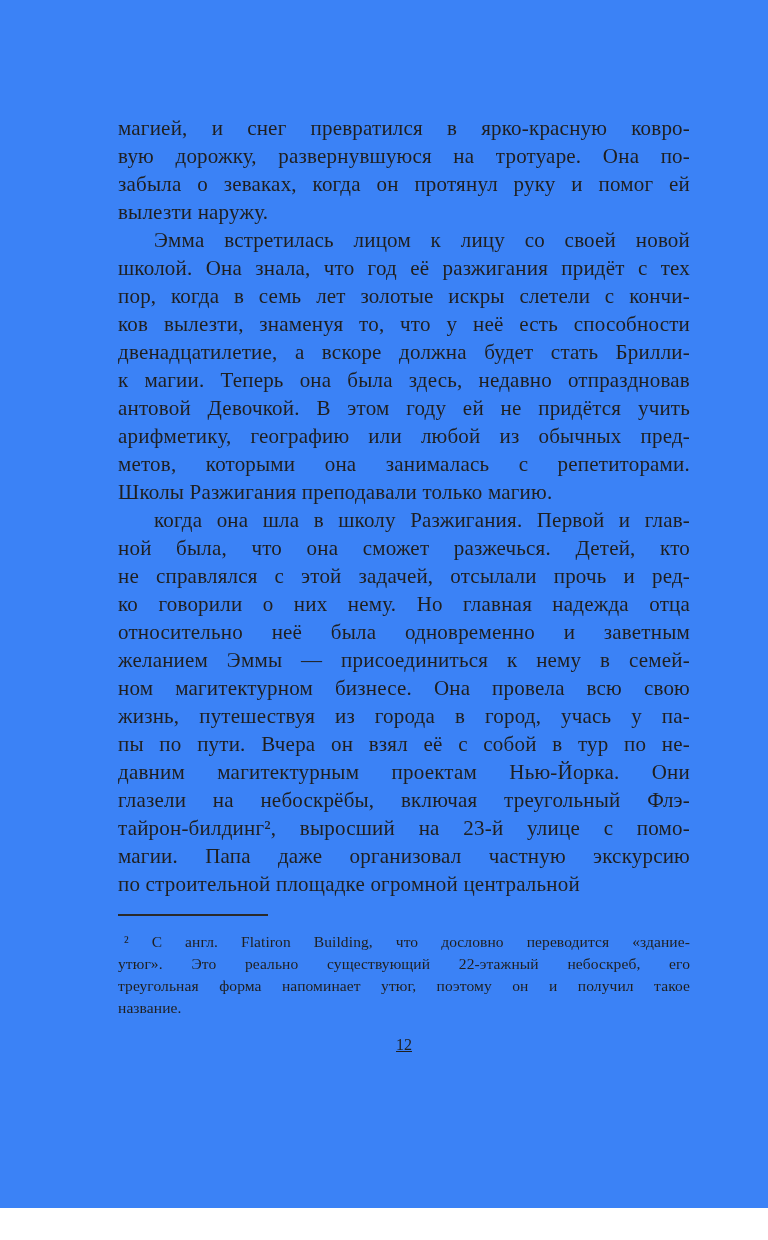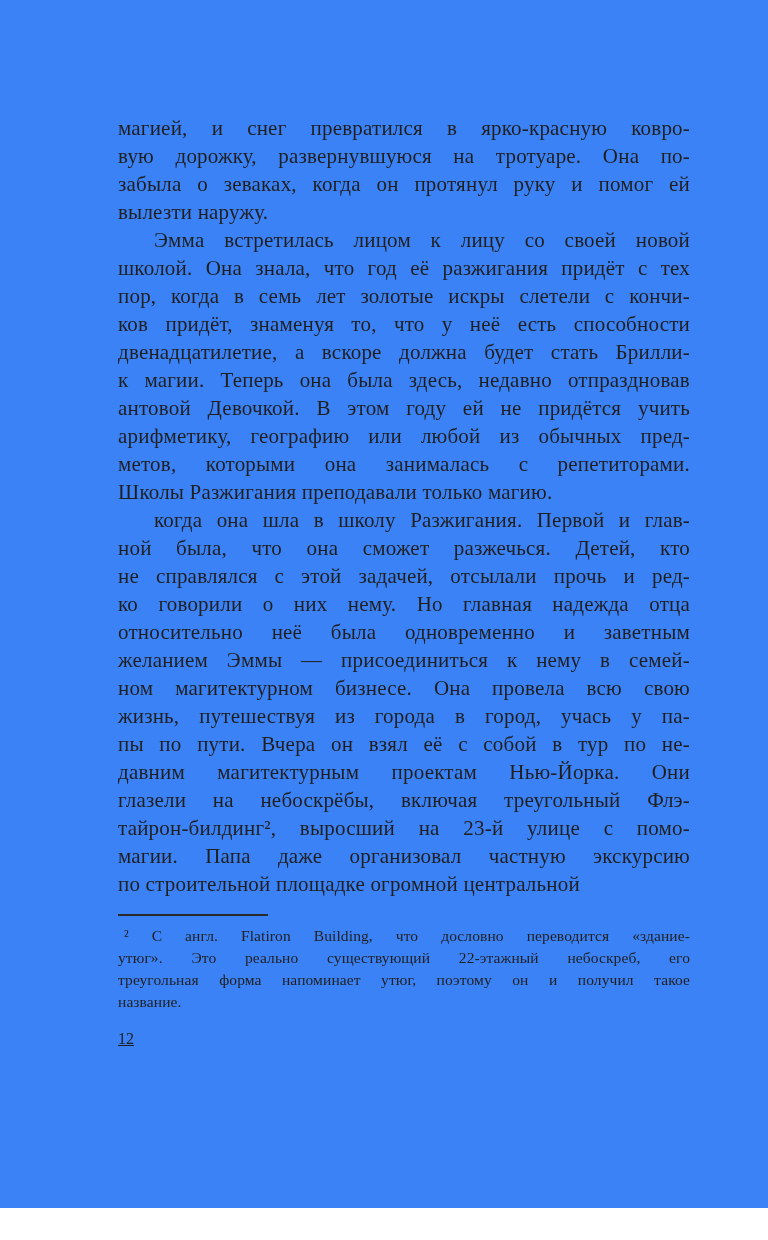--- a/index.html
+++ b/index.html
@@ -26,50 +26,51 @@
     letter-spacing: 0.2px;
   }
   .line.last { text-align-last: left; }
   .para.indent .line:first-child { text-indent: 36px; }
   .footnote-rule {
     width: 150px;
     height: 2px;
     background: #2a2a2a;
     margin-top: 16px;
   }
-  .footnote { margin-top: 9px; }
+  .footnote { margin-top: 15px; }
   .footnote .line {
     font-size: 15.5px;
     line-height: 22px;
     letter-spacing: 0.1px;
   }
   .footnote .line:first-child { text-indent: 6px; }
   .page-number {
     margin-top: 17px;
+    text-align: center;
     font-size: 16px;
     color: #1f1f1f;
     text-decoration: underline;
   }
 </style>
 </head>
 <body>
 
 <div class="page">
   <main class="text-block" id="paragraphs">
       <p class="para">
         <span class="line">магией, и снег превратился в ярко-красную ковро-</span>
         <span class="line">вую дорожку, развернувшуюся на тротуаре. Она по-</span>
         <span class="line">забыла о зеваках, когда он протянул руку и помог ей</span>
         <span class="line last">вылезти наружу.</span>
       </p>
       <p class="para indent">
         <span class="line">Эмма встретилась лицом к лицу со своей новой</span>
         <span class="line">школой. Она знала, что год её разжигания придёт с тех</span>
         <span class="line">пор, когда в семь лет золотые искры слетели с кончи-</span>
-        <span class="line">ков придёт, знаменуя то, что у неё есть способности</span>
+        <span class="line">ков вылезти, знаменуя то, что у неё есть способности</span>
         <span class="line">двенадцатилетие, а вскоре должна будет стать Брилли-</span>
         <span class="line">к магии. Теперь она была здесь, недавно отпраздновав</span>
         <span class="line">антовой Девочкой. В этом году ей не придётся учить</span>
         <span class="line">арифметику, географию или любой из обычных пред-</span>
         <span class="line">метов, которыми она занималась с репетиторами.</span>
         <span class="line last">Школы Разжигания преподавали только магию.</span>
       </p>
       <p class="para indent">
         <span class="line">когда она шла в школу Разжигания. Первой и глав-</span>
         <span class="line">ной была, что она сможет разжечься. Детей, кто</span>

